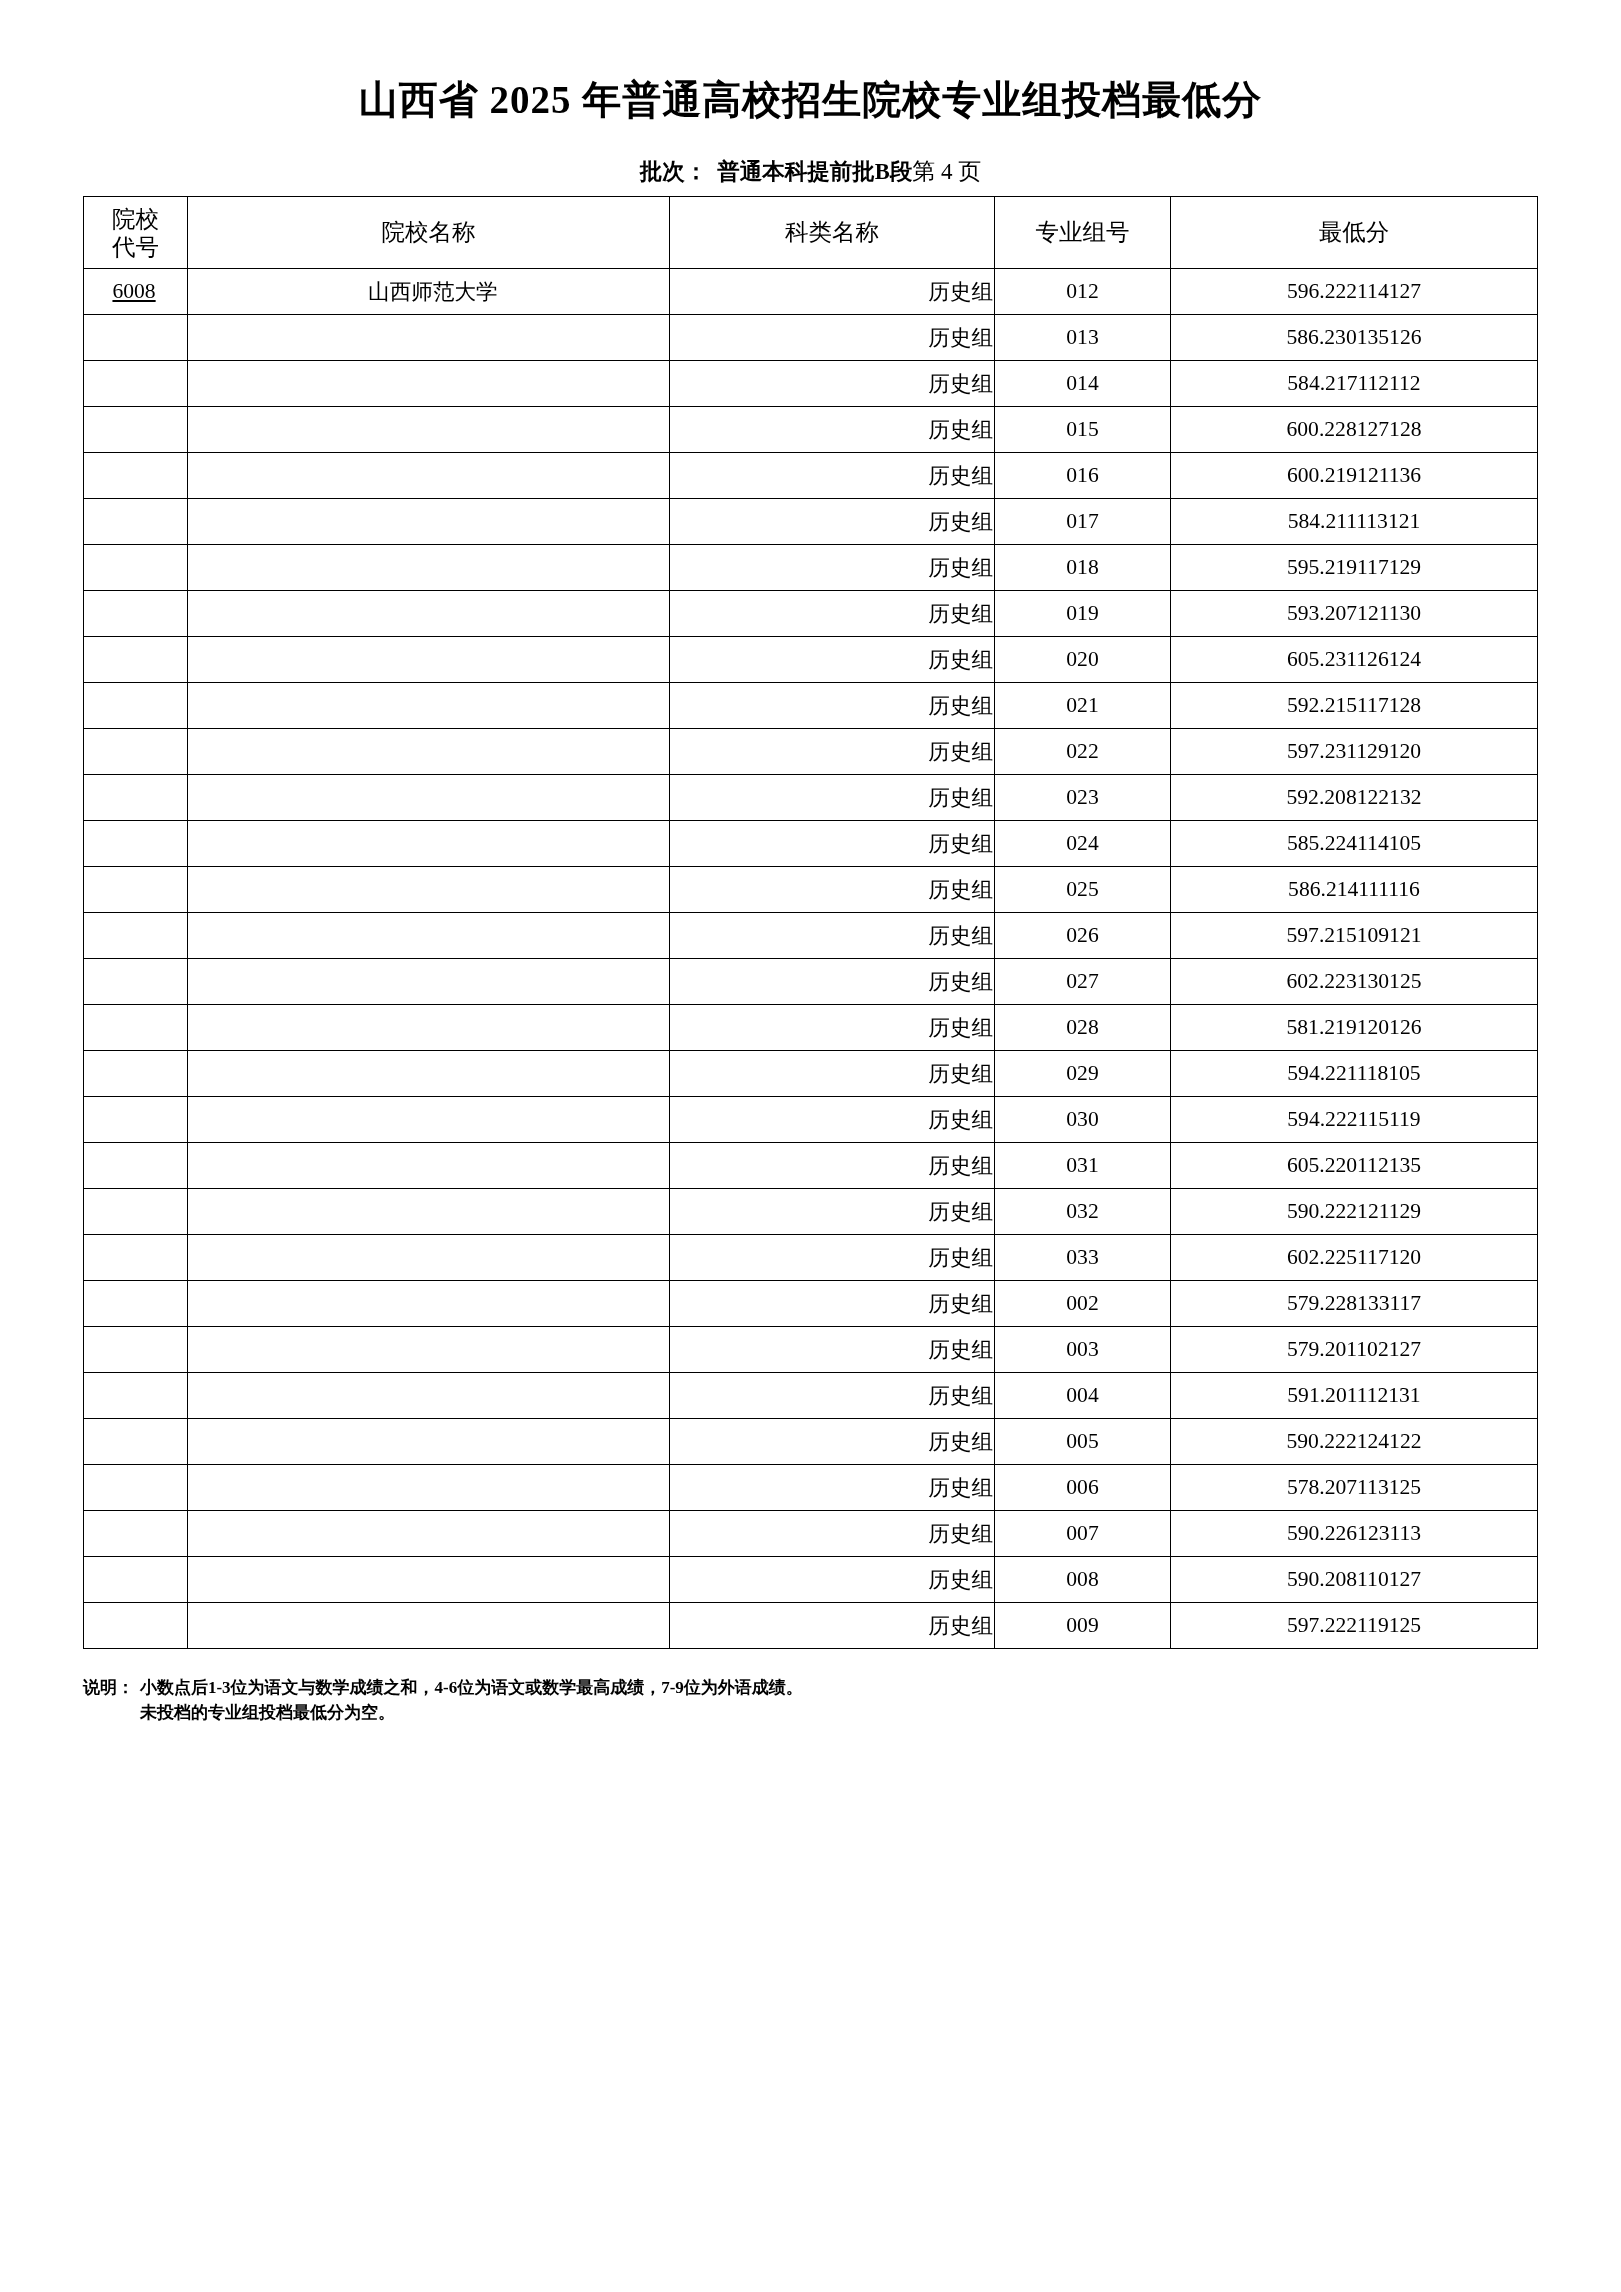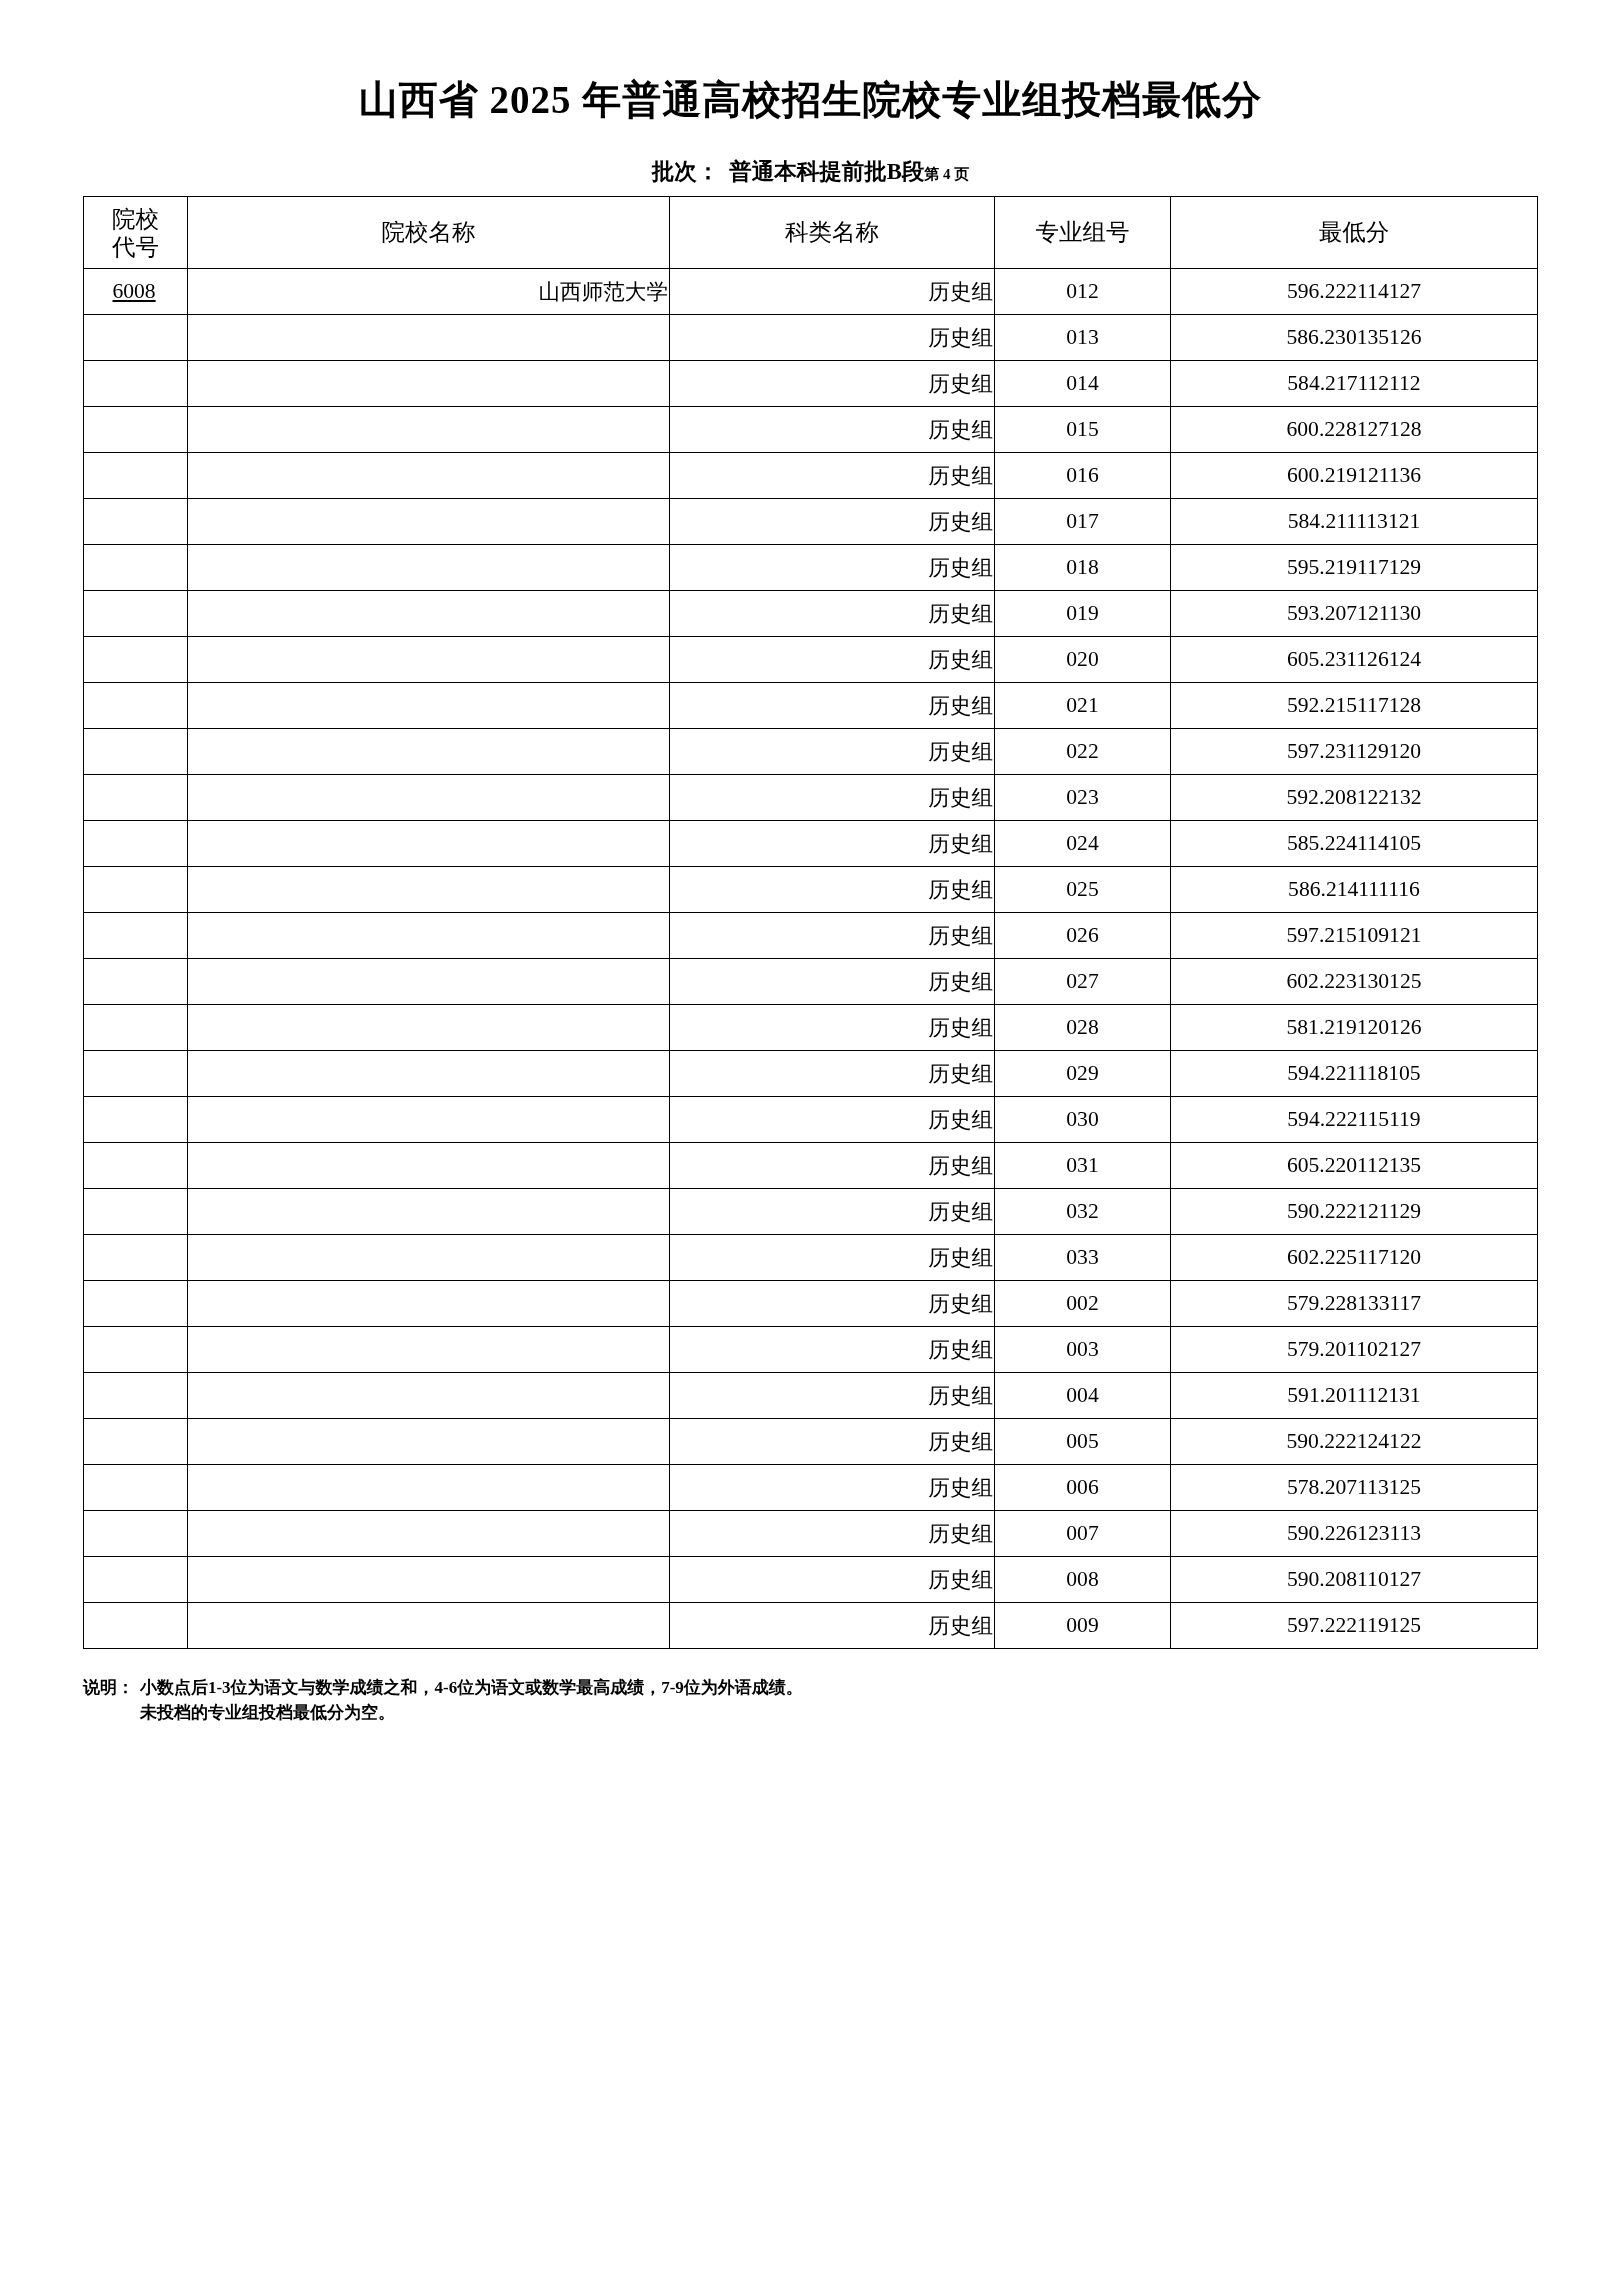--- a/index.html
+++ b/index.html
@@ -43,22 +43,22 @@
     font-family: "Liberation Serif", "DejaVu Serif", serif;
   }
   .meta-left .batch-label {
     font-weight: bold;
     margin-right: 9.8px;
   }
   .meta-left .batch-value {
     font-weight: bold;
   }
   .meta-right {
-    font-size: 15px;
-    font-weight: bold;
+    font-size: 23px;
+    font-weight: normal;
   }
   table.score-table {
     border-collapse: collapse;
     width: 100%;
     table-layout: fixed;
   }
   table.score-table th,
   table.score-table td {
     border: 1px solid #000000;
     height: 43px;
@@ -78,21 +78,21 @@
   col.c-grp  { width: 176px; }
   col.c-score{ width: 367px; }
 
   td.code {
     text-align: center;
     font-size: 22.5px;
     padding-right: 3.9px;
     text-decoration: underline;
   }
   td.name {
-    text-align: right;
+    text-align: center;
     padding-left: 9.8px;
     font-size: 22.5px;
   }
   td.cat {
     text-align: right;
     font-size: 22.5px;
   }
   td.grp {
     text-align: center;
     font-size: 22.5px;

